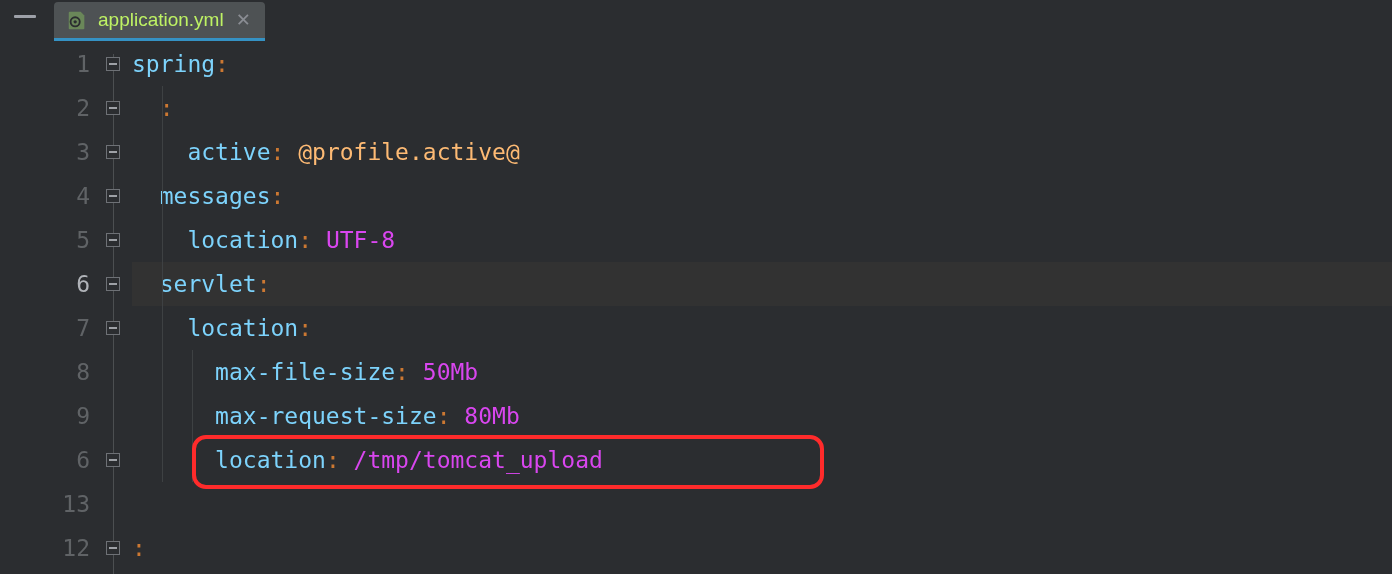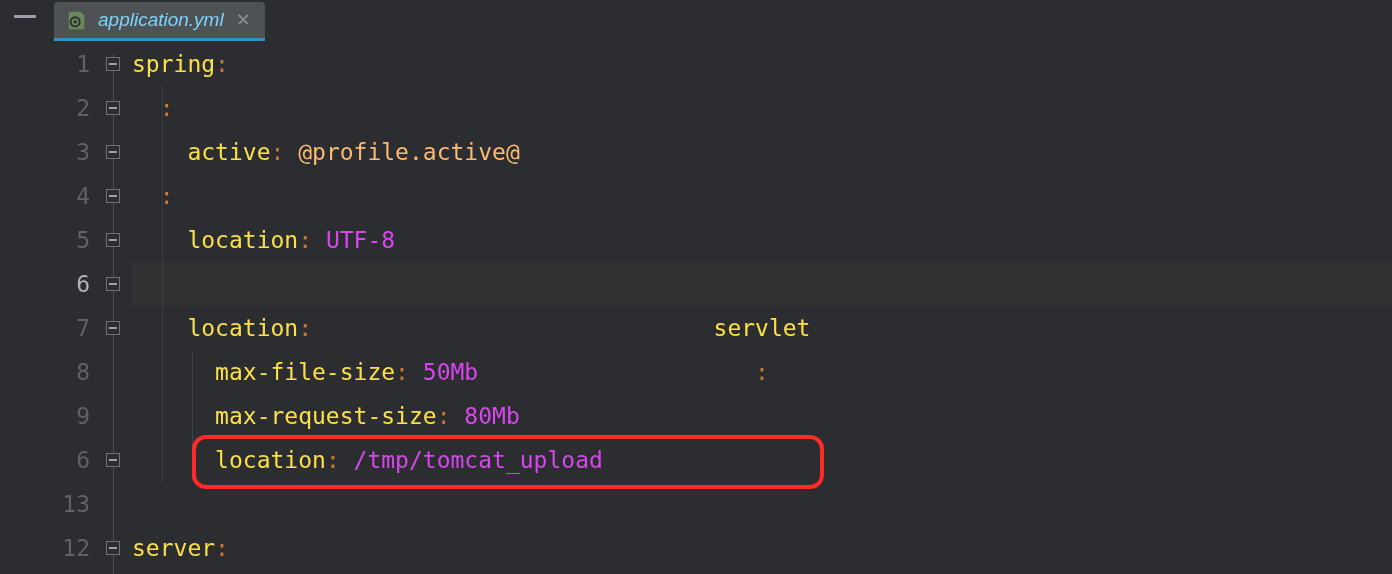--- a/index.html
+++ b/index.html
@@ -53,23 +53,22 @@
     background: #3592c4;
   }
   .file-icon {
     width: 22px;
     height: 22px;
     position: relative;
   }
   .tab-label {
     font-family: "Helvetica Neue", Arial, sans-serif;
     font-size: 19px;
-    color: #7dd3fc;
+    color: #bef264;
     white-space: nowrap;
-    font-style: italic;
   }
   .close-x {
     font-family: Arial, sans-serif;
     font-size: 18px;
     color: #8a8d93;
     padding-left: 2px;
   }
   .editor {
     position: relative;
     display: flex;
@@ -125,29 +124,28 @@
     inset: 0;
   }
   .row {
     height: 44px;
     display: flex;
     align-items: center;
     white-space: pre;
   }
   .caret-row {
     background: #323232;
-    flex-direction: column;
   }
   .gutter .row, .fold-col .row {
     height: 44px;
     display: flex;
     align-items: center;
     justify-content: flex-end;
   }
-  .tok-key   { color: #fde047; }
+  .tok-key   { color: #7dd3fc; }
   .tok-colon { color: #cc7832; }
   .tok-at    { color: #fdba74; }
   .tok-val   { color: #d946ef; }
   .indent-guide {
     position: absolute;
     top: 0;
     bottom: 0;
     width: 1px;
     background: #3e4143;
   }
@@ -211,26 +209,26 @@
   </div>
 
   <div class="code">
     <div class="code-abs">
       <div class="indent-guide" style="left:30px; top:44px; height:396px;"></div>
       <div class="indent-guide" style="left:60px; top:308px; height:132px;"></div>
 
       <div class="row"><span class="tok-key">spring</span><span class="tok-colon">:</span></div>
       <div class="row"><span>  </span><span class="tok-colon">:</span></div>
       <div class="row"><span>    </span><span class="tok-key">active</span><span class="tok-colon">:</span><span class="tok-at"> @profile.active@</span></div>
-      <div class="row"><span>  </span><span class="tok-colon">:</span></div>
+      <div class="row"><span>  </span><span class="tok-key">messages</span><span class="tok-colon">:</span></div>
       <div class="row"><span>    </span><span class="tok-key">location</span><span class="tok-colon">:</span><span class="tok-val"> UTF-8</span></div>
       <div class="row caret-row"><span>  </span><span class="tok-key">servlet</span><span class="tok-colon">:</span></div>
       <div class="row"><span>    </span><span class="tok-key">location</span><span class="tok-colon">:</span></div>
       <div class="row"><span>      </span><span class="tok-key">max-file-size</span><span class="tok-colon">:</span><span class="tok-val"> 50Mb</span></div>
       <div class="row"><span>      </span><span class="tok-key">max-request-size</span><span class="tok-colon">:</span><span class="tok-val"> 80Mb</span></div>
       <div class="row"><span>      </span><span class="tok-key">location</span><span class="tok-colon">:</span><span class="tok-val"> /tmp/tomcat_upload</span></div>
       <div class="row"></div>
-      <div class="row"><span class="tok-key">server</span><span class="tok-colon">:</span></div>
+      <div class="row"><span class="tok-colon">:</span></div>
 
       <div class="highlight-box" style="left:60px; top:393px; width:632px; height:54px;"></div>
     </div>
   </div>
 </div>
 
 </body></html>

